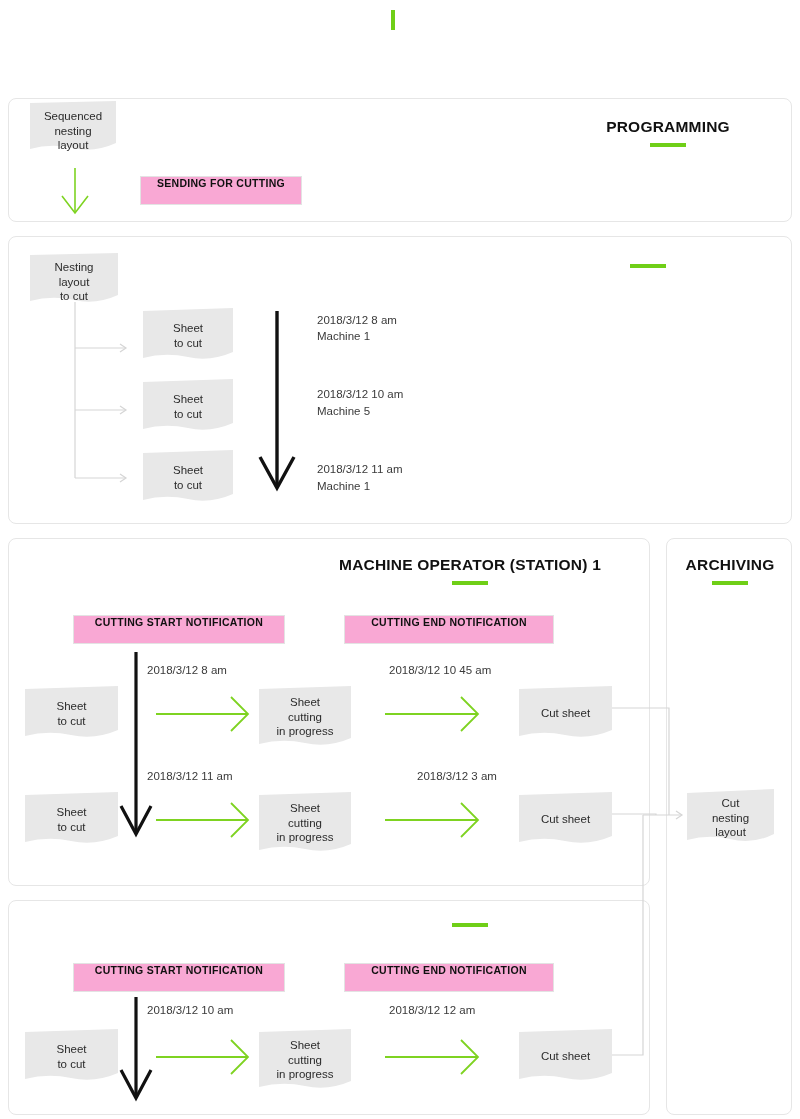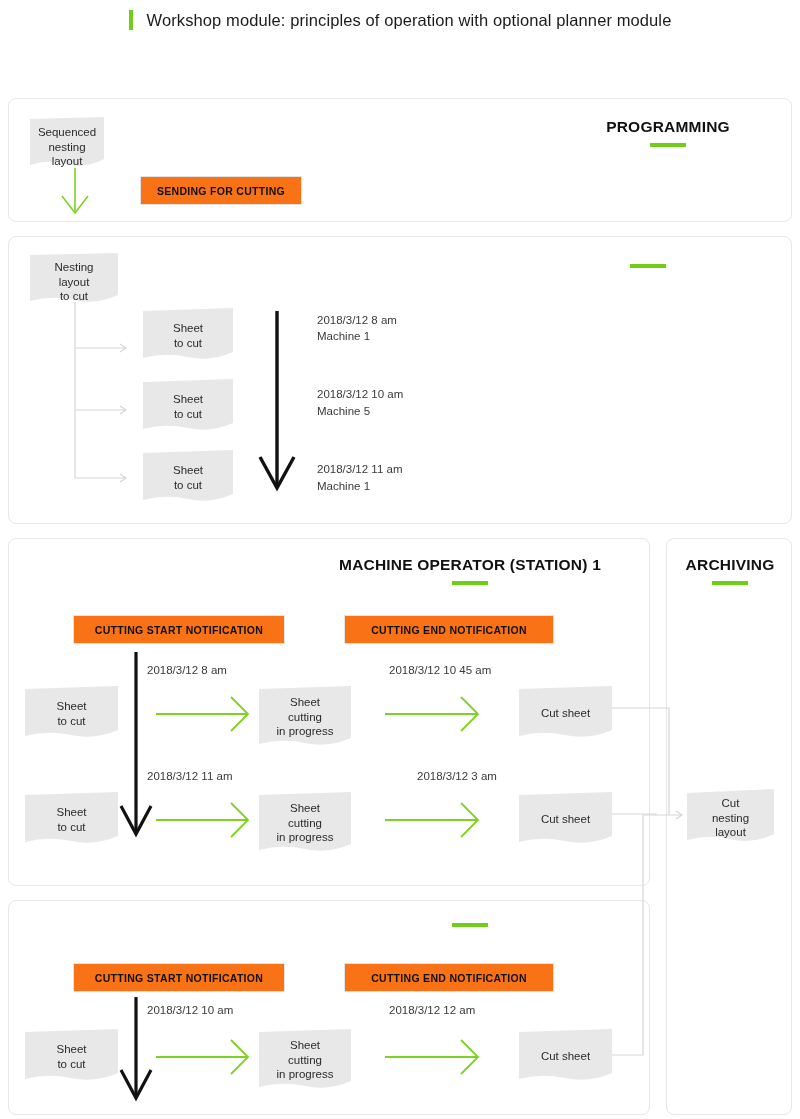--- a/index.html
+++ b/index.html
@@ -87,24 +87,24 @@
     font-size: 11.5px;
     line-height: 14.5px;
     color: #2b2b2b;
     white-space: pre-line;
   }
 
   
   .notif {
     position: absolute;
     border: 1px solid #e3e3e3;
-    background: #f97316;
+    background: #f9a8d4;
     box-sizing: border-box;
     display: flex;
-    align-items: center;
+    align-items: flex-start;
     justify-content: center;
   }
   .notif span {
     font-size: 10.5px;
     font-weight: bold;
     color: #101010;
     letter-spacing: 0.3px;
     white-space: nowrap;
   }
 
@@ -123,21 +123,20 @@
     left: 0; top: 0;
     width: 800px; height: 1119px;
     pointer-events: none;
   }
 </style>
 </head>
 <body>
 
 <div id="page-title-row">
   <div id="title-accent"></div>
-  <div id="title-text">Workshop module: principles of operation with optional planner module</div>
 </div>
 
 <div class="panel" style="left:8px;  top:98px;  width:784px; height:124px;"></div>
 <div class="panel" style="left:8px;  top:236px; width:784px; height:288px;"></div>
 <div class="panel" style="left:8px;  top:538px; width:642px; height:348px;"></div>
 <div class="panel" style="left:8px;  top:900px; width:642px; height:215px;"></div>
 <div class="panel" style="left:666px;top:538px; width:126px; height:577px;"></div>
 
 <div class="section-head" style="left:548px; top:118px; width:240px;">
   <span class="sh-label">PROGRAMMING</span>
@@ -227,21 +226,21 @@
 
     <polyline points="612,814 656,814 656,815"></polyline>
 
     <polyline points="612,1055 643,1055 643,815"></polyline>
 
     <line x1="643" y1="815" x2="682" y2="815"></line>
     <polyline points="676,811 682,815 676,819"></polyline>
   </g>
 </svg>
 
-<div class="sheet" style="left:30px; top:117px; width:74px; height:52px;">
+<div class="sheet" style="left:30px; top:101px; width:86px; height:52px;">
   <svg viewBox="0 0 90 52" preserveAspectRatio="none">
     <path d="M0,2 L90,0 L90,42 Q67,52 45,47 Q22,42 0,48 Z" fill="#e8e8e8"></path>
   </svg>
   <div class="sheet-label" style="top:8px;">Sequenced
 nesting
 layout</div>
 </div>
 
 <div class="notif" style="left:140px; top:176px; width:162px; height:29px;">
   <span>SENDING FOR CUTTING</span>

